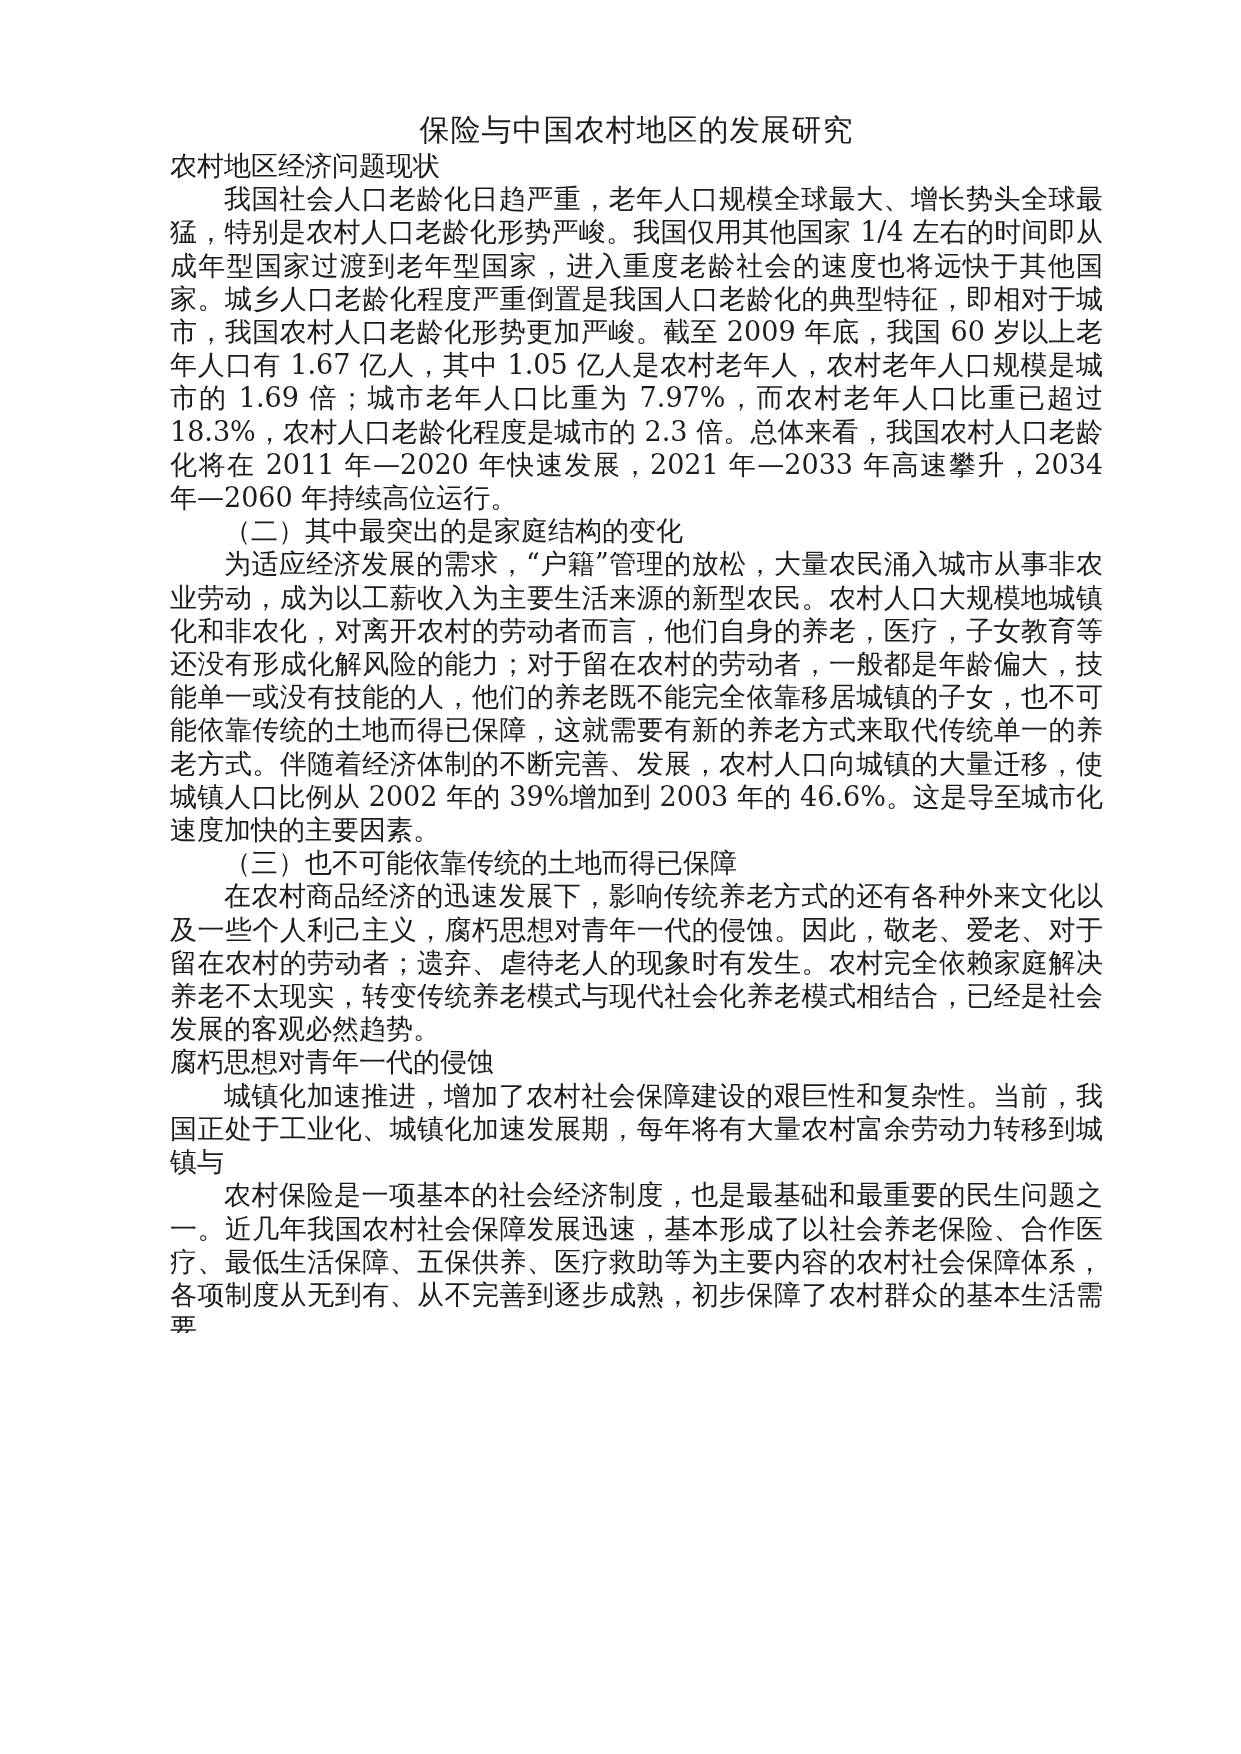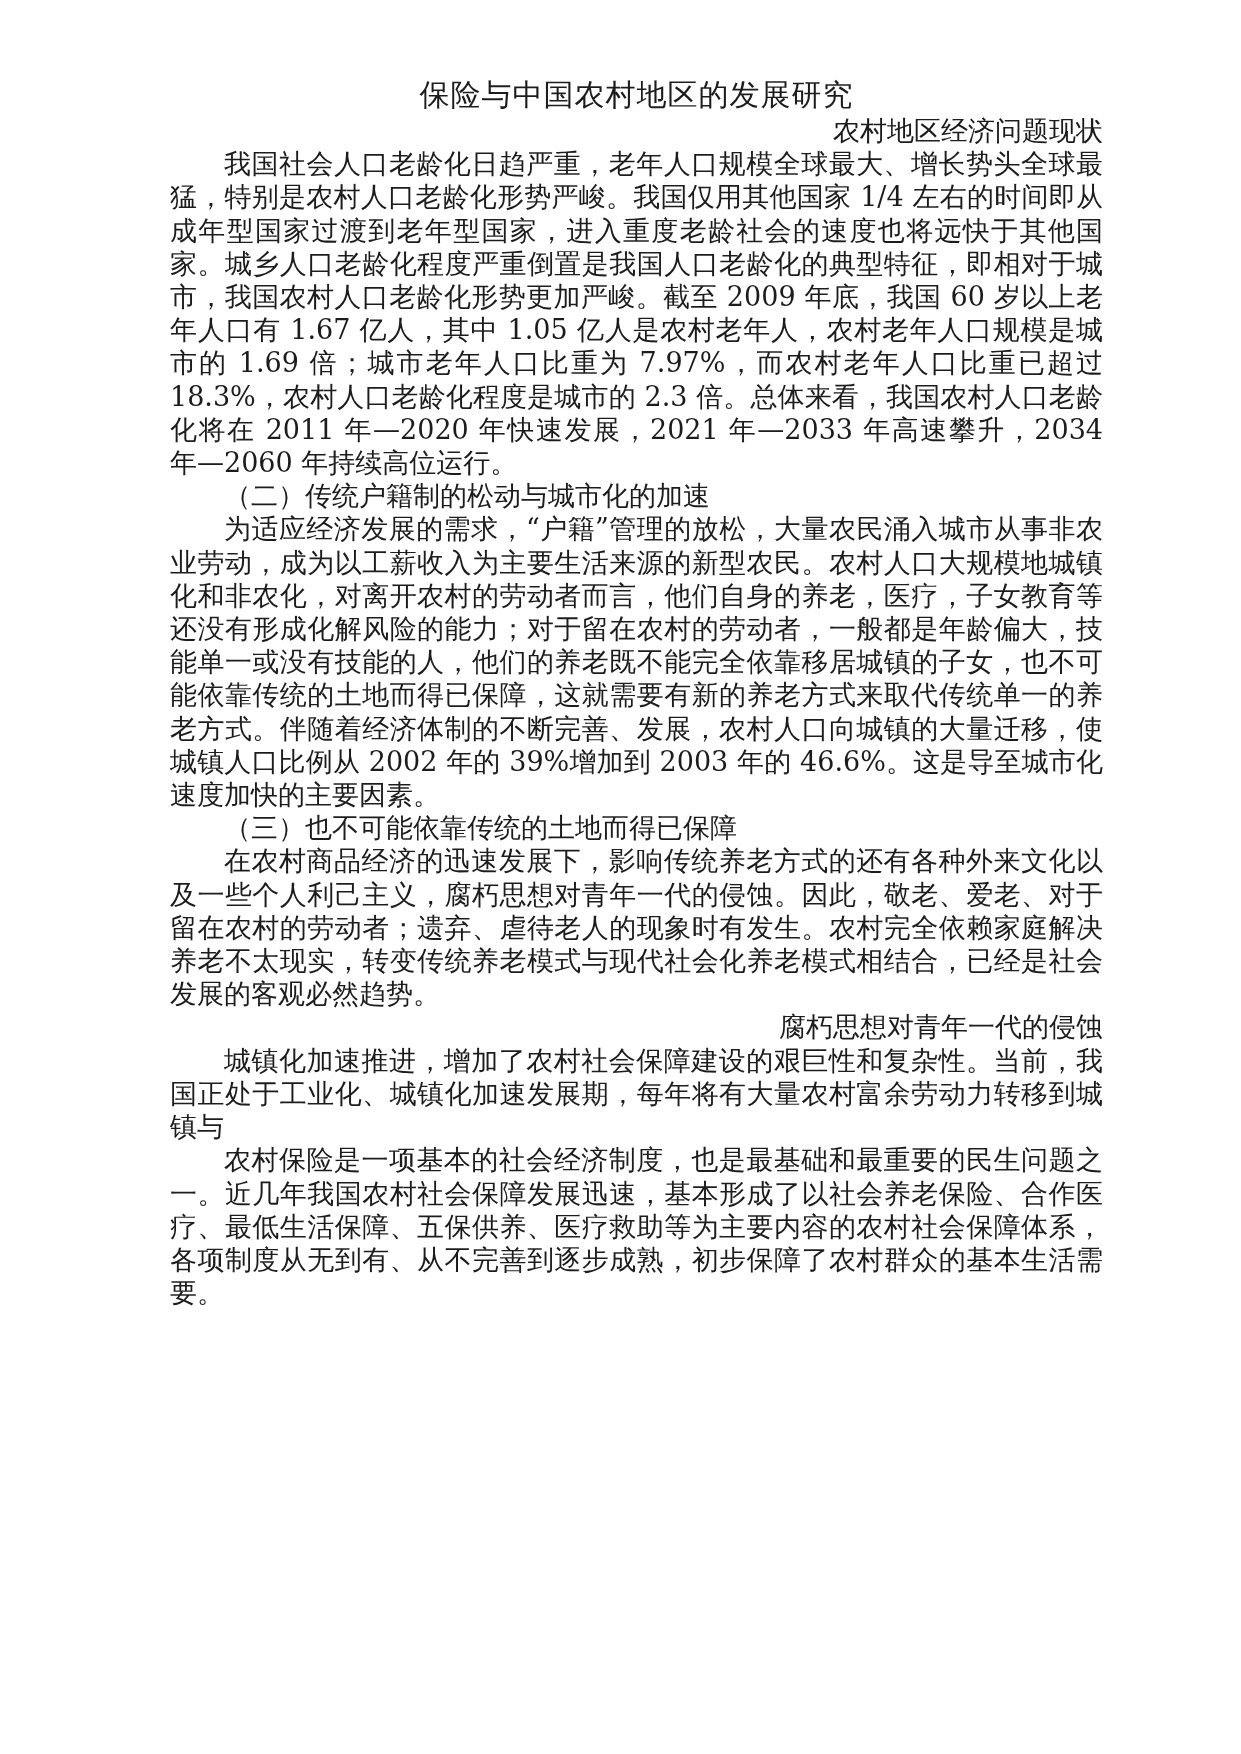--- a/index.html
+++ b/index.html
@@ -4,24 +4,24 @@
   <style>
     html, body {
       margin: 0;
       padding: 0;
       background: #ffffff;
     }
     .page {
       position: relative;
       width: 1241px;
       height: 1321px;
-      margin: 0 auto;
+      margin: 12px auto;
       background: #ffffff;
       box-sizing: border-box;
-      padding: 76px 138px 0 170px;
+      padding: 99px 138px 0 170px;
       overflow: hidden;
       color: #1c1c1c;
       font-family: "DejaVu Serif", "Liberation Serif", serif;
       font-size: 27px;
       line-height: 33.2px;
       -webkit-font-smoothing: antialiased;
     }
     .doc-title {
       margin: 0;
       font-size: 30px;
@@ -29,21 +29,21 @@
       line-height: 38px;
       text-align: center;
       text-indent: 0;
       letter-spacing: 1px;
     }
     .center-heading {
       margin: 0;
       font-size: 27px;
       font-weight: normal;
       line-height: 33.2px;
-      text-align: right;
+      text-align: left;
       text-indent: 0;
     }
     .para {
       margin: 0;
       text-indent: 2em;
       text-align: justify;
     }
     .sub-heading {
       margin: 0;
       text-indent: 2em;
@@ -56,21 +56,21 @@
 <div class="page">
 
   <h1 class="doc-title">保险与中国农村地区的发展研究</h1>
 
 
   <h2 class="center-heading">农村地区经济问题现状</h2>
 
 
   <p class="para">我国社会人口老龄化日趋严重，老年人口规模全球最大、增长势头全球最猛，特别是农村人口老龄化形势严峻。我国仅用其他国家 1/4 左右的时间即从成年型国家过渡到老年型国家，进入重度老龄社会的速度也将远快于其他国家。城乡人口老龄化程度严重倒置是我国人口老龄化的典型特征，即相对于城市，我国农村人口老龄化形势更加严峻。截至 2009 年底，我国 60 岁以上老年人口有 1.67 亿人，其中 1.05 亿人是农村老年人，农村老年人口规模是城市的 1.69 倍；城市老年人口比重为 7.97%，而农村老年人口比重已超过 18.3%，农村人口老龄化程度是城市的 2.3 倍。总体来看，我国农村人口老龄化将在 2011 年—2020 年快速发展，2021 年—2033 年高速攀升，2034 年—2060 年持续高位运行。</p>
 
-  <p class="sub-heading">（二）传统户籍制的松动与城市化的加速</p>
+  <p class="sub-heading">（二）其中最突出的是家庭结构的变化</p>
 
   <p class="para">为适应经济发展的需求，“户籍”管理的放松，大量农民涌入城市从事非农业劳动，成为以工薪收入为主要生活来源的新型农民。农村人口大规模地城镇化和非农化，对离开农村的劳动者而言，他们自身的养老，医疗，子女教育等还没有形成化解风险的能力；对于留在农村的劳动者，一般都是年龄偏大，技能单一或没有技能的人，他们的养老既不能完全依靠移居城镇的子女，也不可能依靠传统的土地而得已保障，这就需要有新的养老方式来取代传统单一的养老方式。伴随着经济体制的不断完善、发展，农村人口向城镇的大量迁移，使城镇人口比例从 2002 年的 39%增加到 2003 年的 46.6%。这是导至城市化速度加快的主要因素。</p>
 
   <p class="sub-heading">（三）也不可能依靠传统的土地而得已保障</p>
 
 
   <p class="para">在农村商品经济的迅速发展下，影响传统养老方式的还有各种外来文化以及一些个人利己主义，腐朽思想对青年一代的侵蚀。因此，敬老、爱老、对于留在农村的劳动者；遗弃、虐待老人的现象时有发生。农村完全依赖家庭解决养老不太现实，转变传统养老模式与现代社会化养老模式相结合，已经是社会发展的客观必然趋势。</p>
 
   <h2 class="center-heading">腐朽思想对青年一代的侵蚀</h2>
 

